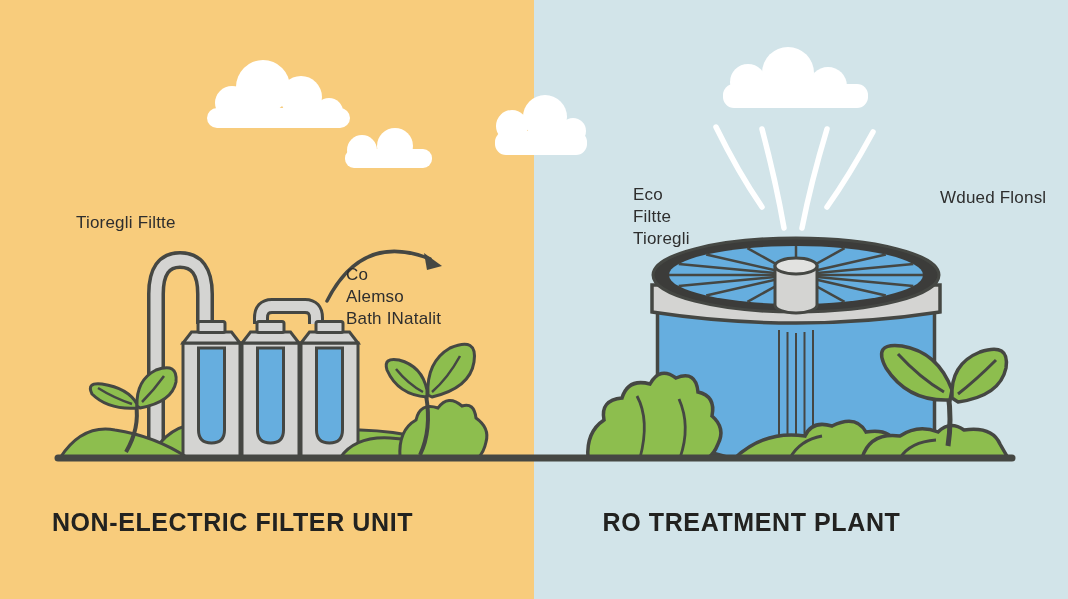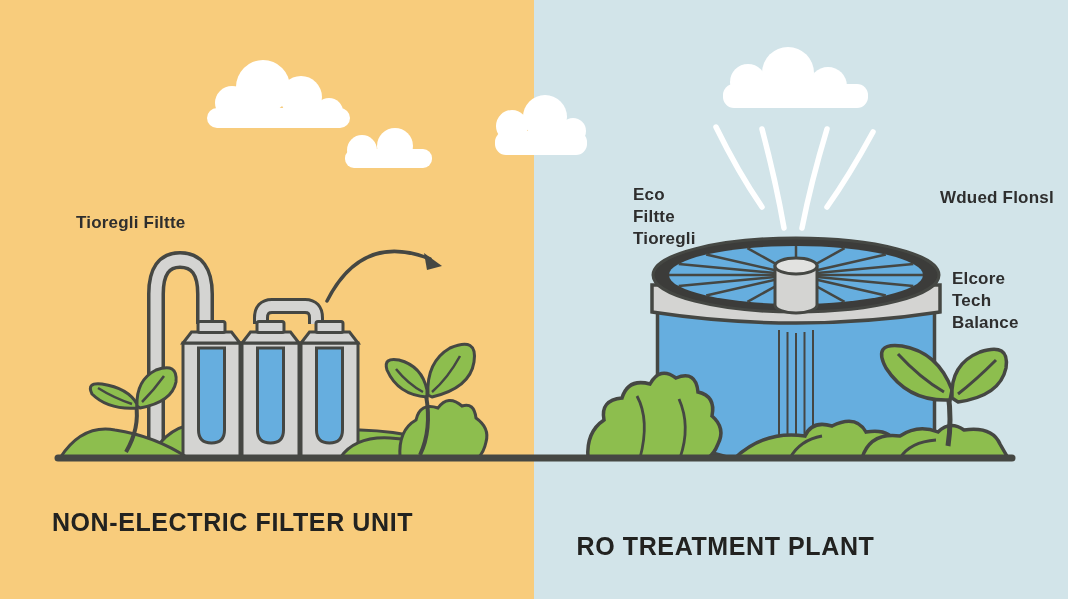--- a/index.html
+++ b/index.html
@@ -5,30 +5,30 @@
   html,body{margin:0;padding:0;background:#888;}
   .stage{
     position:relative;width:1068px;height:599px;overflow:hidden;
     font-family:"Liberation Sans", sans-serif;
   }
   .bg-half{position:absolute;top:0;height:599px;width:534px;}
   .bg-left{left:0;background:#F8CC7C;}
   .bg-right{left:534px;background:#D2E4E9;}
   .art{position:absolute;left:0;top:0;}
   .label{
-    position:absolute;color:#2E2E2E;font-weight:700;
+    position:absolute;color:#2E2E2E;font-weight:400;
     font-size:17px;line-height:22px;letter-spacing:.2px;white-space:nowrap;
   }
   .label span{display:block;}
   .panel-title{
     position:absolute;top:508px;width:465px;text-align:center;
     color:#222220;font-weight:800;font-size:25px;letter-spacing:.6px;white-space:nowrap;
   }
   .title-left{left:0;}
-  .title-right{left:508px;transform:translateX(-15px);margin-top:24px;}
+  .title-right{left:534px;transform:translateX(-15px);}
 </style>
 </head>
 <body>
 
 <div class="stage">
 
   <div class="bg-half bg-left"></div>
   <div class="bg-half bg-right"></div>
 
   <svg class="art" width="1068" height="599" viewBox="0 0 1068 599">
@@ -193,31 +193,31 @@
       <path d="M 944 392 Q 920 378 898 354" fill="none" stroke-width="3"></path>
       <path d="M 952 398 Q 950 364 980 352 Q 1010 342 1006 368 Q 1000 396 958 402 Z"></path>
       <path d="M 958 394 Q 976 380 996 360" fill="none" stroke-width="3"></path>
     </g>
 
     <line x1="58" y1="458" x2="1012" y2="458" stroke="#454743" stroke-width="7" stroke-linecap="round"></line>
   </svg>
 
   <div class="label" style="left:76px;top:212px;">Tioregli Filtte</div>
 
+  <div class="label" style="left:346px;top:264px;">
+    <span>Co</span>
+    <span>Alemso</span>
+    <span>Bath INatalit</span>
+  </div>
 
   <div class="label" style="left:633px;top:184px;">
     <span>Eco</span>
     <span>Filtte</span>
     <span>Tioregli</span>
   </div>
 
   <div class="label" style="left:895px;top:187px;margin-left:45px;">Wdued Flonsl</div>
 
-  <div class="label" style="left:952px;top:268px;">
-    <span>Elcore</span>
-    <span>Tech</span>
-    <span>Balance</span>
-  </div>
 
   <div class="panel-title title-left">NON-ELECTRIC FILTER UNIT</div>
   <div class="panel-title title-right">RO TREATMENT PLANT</div>
 
 </div>
 
 </body></html>

